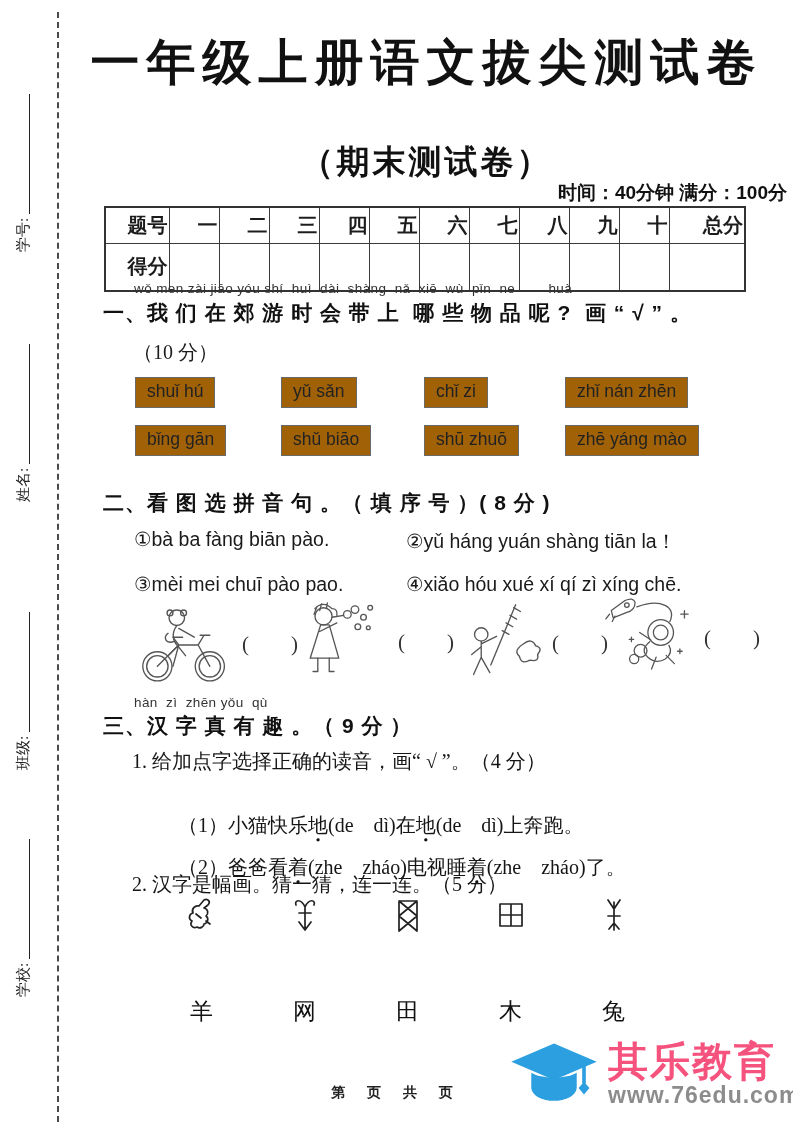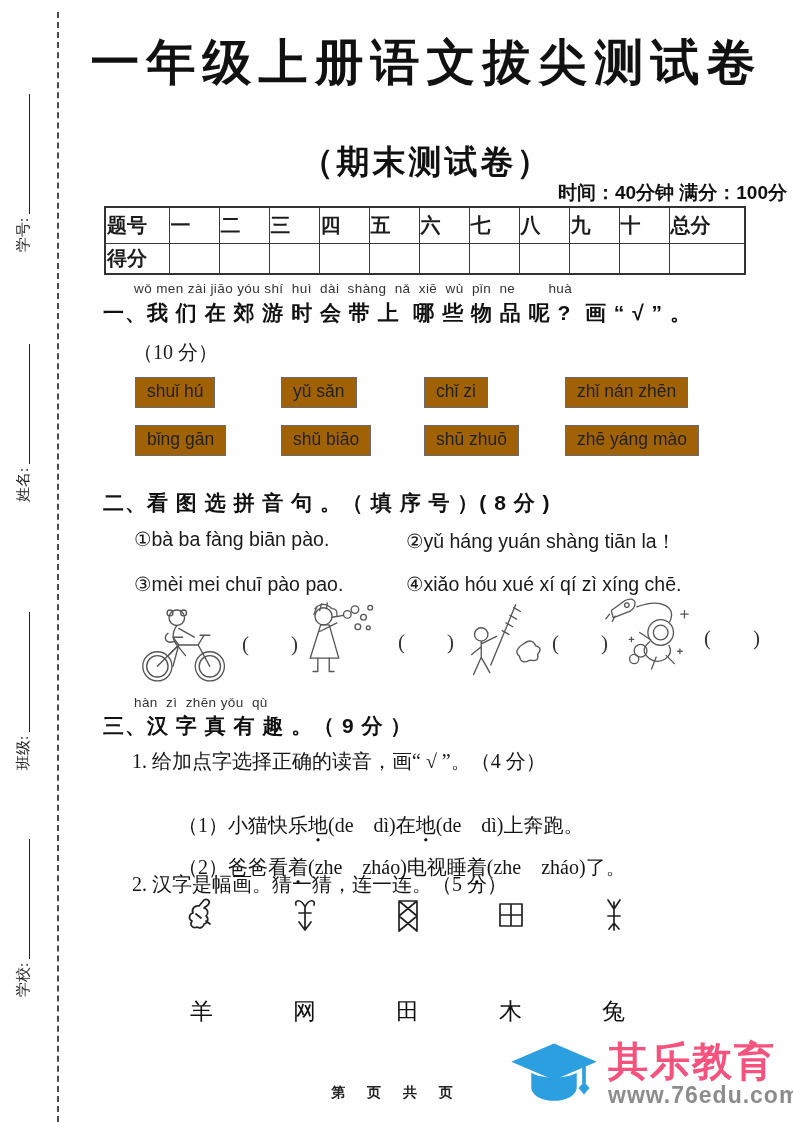--- a/index.html
+++ b/index.html
@@ -15,25 +15,25 @@
     position:absolute; left:14px; transform:rotate(-90deg); transform-origin:left top;
     white-space:nowrap; font-size:15px; font-family:"Liberation Serif", serif; color:#222;
   }
   .m-blank { display:inline-block; width:120px; height:1em; border-bottom:1.6px solid #222; margin-left:4px; vertical-align:-2px; }
 
   .title { position:absolute; left:60px; right:0; top:30px; text-align:center; font-size:49px; font-weight:bold; letter-spacing:7px; color:#111; }
   .subtitle { position:absolute; left:60px; right:0; top:112px; text-align:center; font-size:33px; font-weight:bold; letter-spacing:3px; color:#111;margin-top:28px; }
   .meta { position:absolute; right:6px; top:180px; font-size:19px; font-weight:bold; color:#111; }
 
   table.score-table { position:absolute; left:104px; top:206px; border-collapse:collapse; border:2.5px solid #333; }
-  .score-table th, .score-table td { border:1.4px solid #3a3a3a; text-align:left; font-family:"Liberation Serif", serif; }
+  .score-table th, .score-table td { border:1.4px solid #3a3a3a; text-align:right; font-family:"Liberation Serif", serif; }
   .score-table th { width:50px; height:36px; font-size:20px; font-weight:bold; }
   .score-table th.first { width:64px; }
   .score-table th.last { width:76px; }
-  .score-table td { height:30px; font-size:20px; font-weight:bold; }
+  .score-table td { height:48px; font-size:20px; font-weight:bold; }
 
   .pinyin { position:absolute; font-size:13.5px; color:#333; white-space:pre; letter-spacing:0.4px; }
   .sec-head { position:absolute; font-size:21px; font-weight:bold; letter-spacing:1px; white-space:pre; color:#111; }
 
   .score-note { position:absolute; left:133px; top:339px; font-size:20px; font-family:"Liberation Serif", serif; }
 
   .opt-grid { position:absolute; left:135px; top:377px; display:grid; grid-template-columns:146px 143px 141px auto; row-gap:17px; justify-items:start; }
   .opt { border:1.2px solid #6a6a6a; padding:3px 11px 5px; font-size:17.5px; color:#222; white-space:nowrap; background:#a16207; }
 
   .sent-grid { position:absolute; left:134px; top:528px; display:grid; grid-template-columns:272px auto; row-gap:18px; font-size:19.5px; white-space:nowrap; color:#1a1a1a; }

